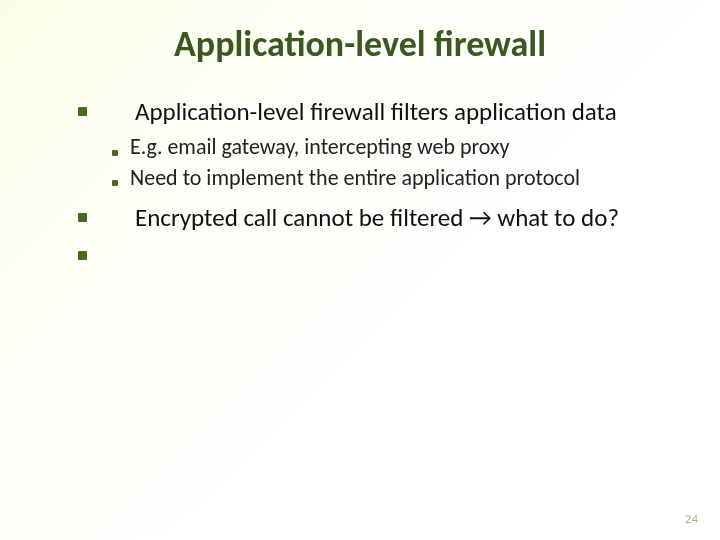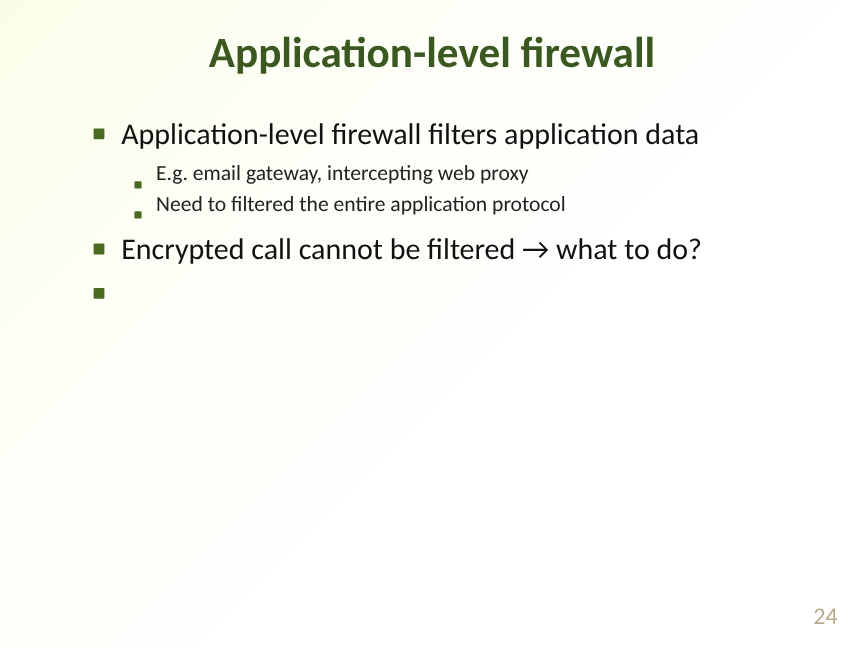--- a/index.html
+++ b/index.html
@@ -33,56 +33,57 @@
     left: 78px;
     right: 40px;
   }
   .l1 {
     display: flex;
     align-items: flex-start;
     font-size: 25px;
     color: #111;
     line-height: 1.25;
     margin-bottom: 6px;
+    gap: 34px;
   }
   .l1 .bullet {
     flex: 0 0 auto;
     width: 9px;
     height: 9px;
     background: #4a6b1f;
     margin-top: 11px;
     margin-right: 14px;
     border-radius: 1px;
   }
   .l2-group {
     margin: 2px 0 10px 0;
   }
   .l2 {
     display: flex;
-    align-items: flex-end;
-    font-size: 18px;
+    align-items: center;
+    font-size: 22px;
     color: #222;
     line-height: 1.3;
     margin-left: 34px;
     margin-bottom: 2px;
   }
   .l2 .bullet {
     flex: 0 0 auto;
     width: 6px;
     height: 6px;
     background: #4a6b1f;
     margin-top: 10px;
     margin-right: 12px;
     border-radius: 1px;
   }
   .page-num {
     position: absolute;
     bottom: 14px;
     right: 22px;
-    font-size: 20px;
+    font-size: 13px;
     color: #b9ab8f;
   }
 </style>
 </head>
 <body>
 
 <div class="slide">
 
   <div class="title">Application-level firewall</div>
 
@@ -93,21 +94,21 @@
       <span>Application-level firewall filters application data</span>
     </div>
 
     <div class="l2-group">
       <div class="l2">
         <span class="bullet"></span>
         <span>E.g. email gateway, intercepting web proxy</span>
       </div>
       <div class="l2">
         <span class="bullet"></span>
-        <span>Need to filtered the entire application protocol</span>
+        <span>Need to implement the entire application protocol</span>
       </div>
     </div>
 
 
     <div class="l1">
       <span class="bullet"></span>
       <span>Encrypted call cannot be filtered → what to do?</span>
     </div>
 
     <div class="l1">

